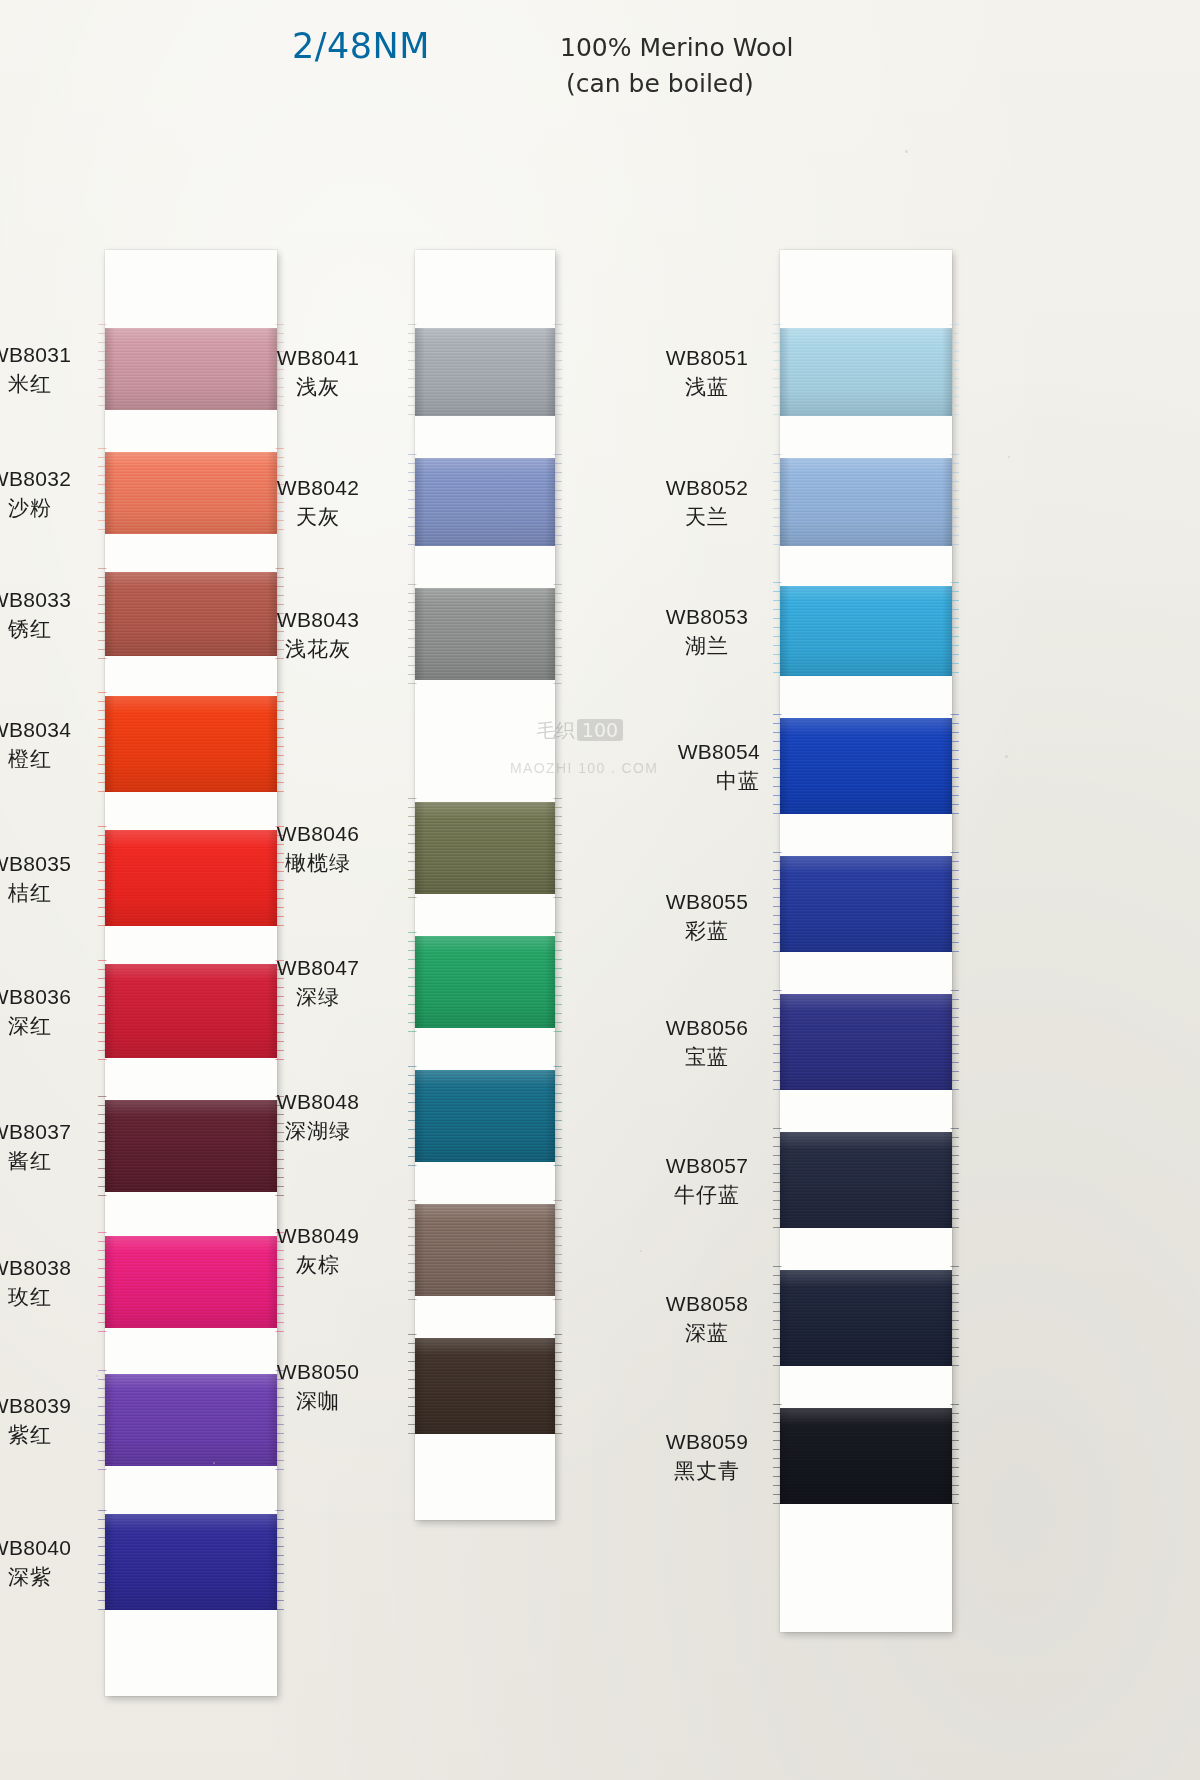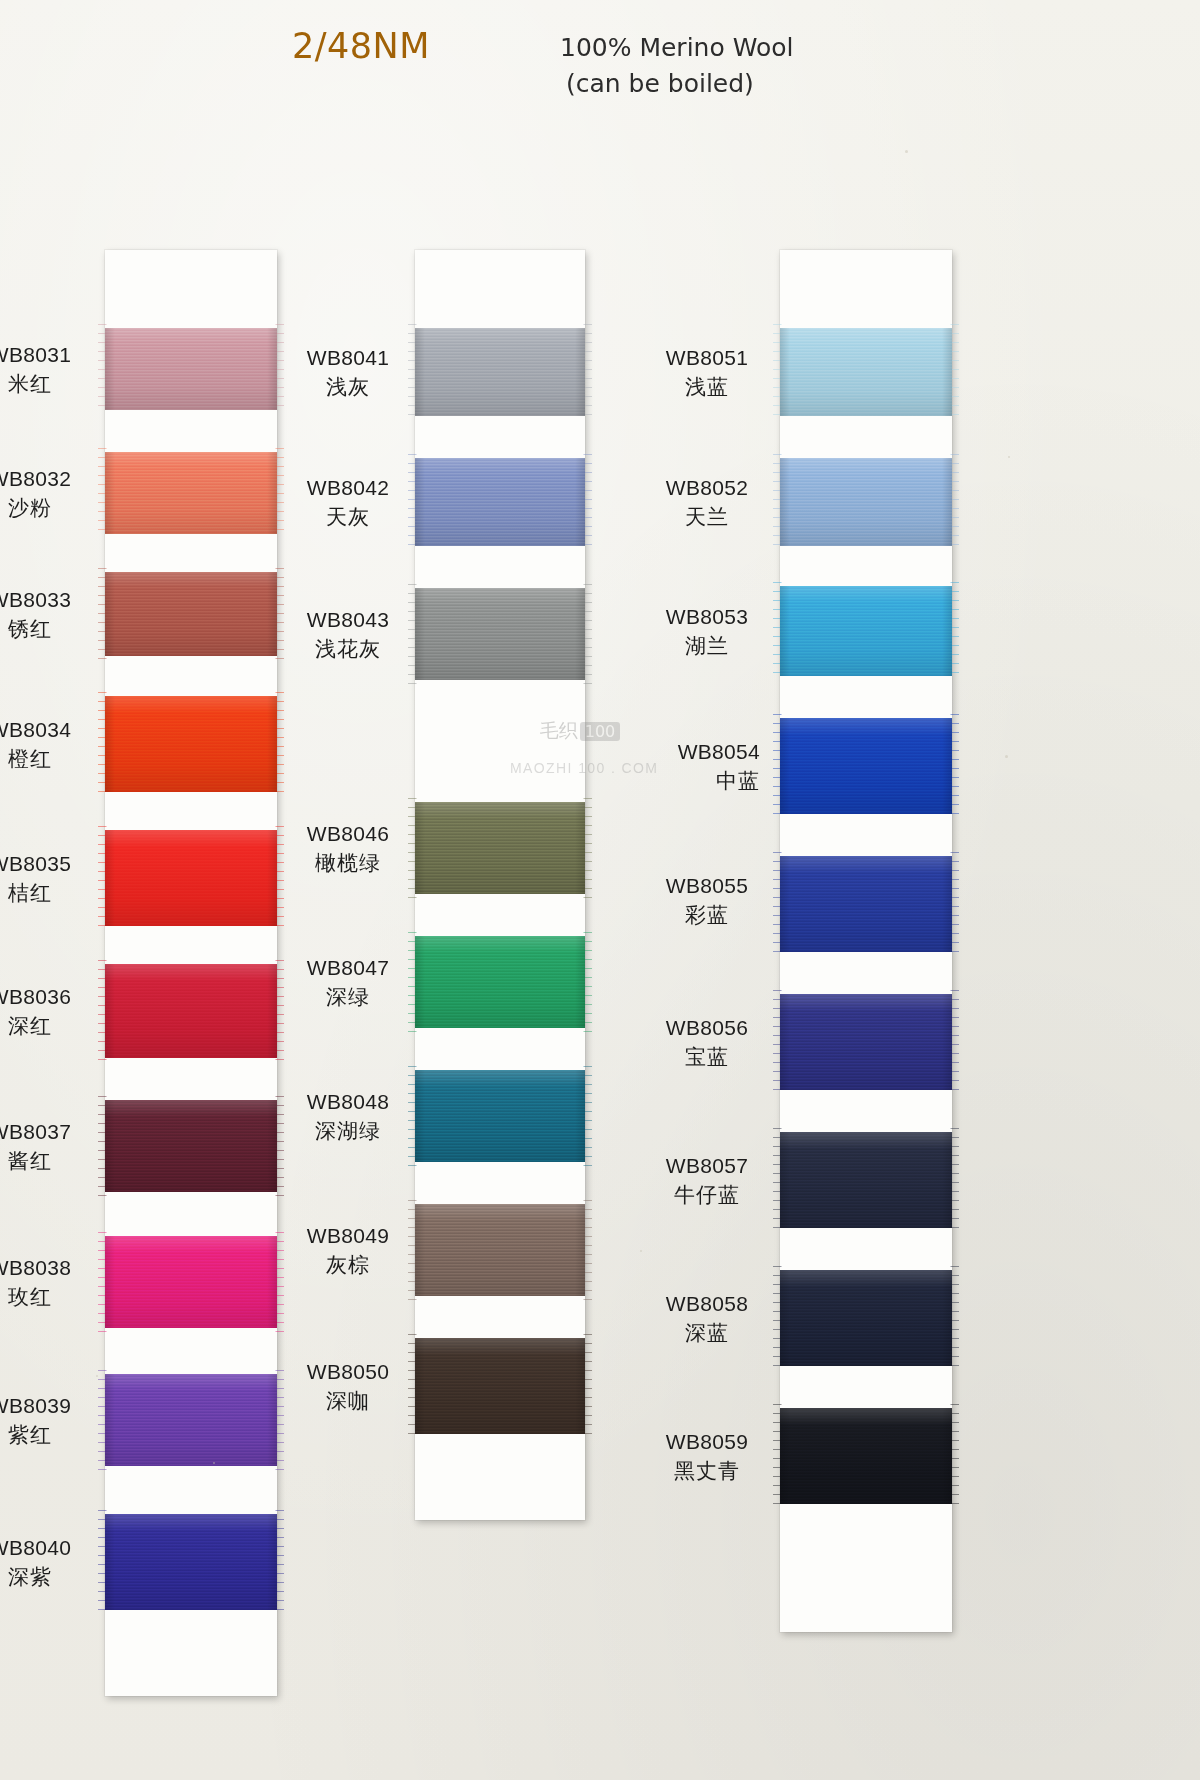--- a/index.html
+++ b/index.html
@@ -16,21 +16,21 @@
       radial-gradient(ellipse at 30% 20%, rgba(255,255,255,0.55), rgba(255,255,255,0) 60%),
       radial-gradient(ellipse at 85% 85%, rgba(0,0,0,0.05), rgba(0,0,0,0) 55%),
       linear-gradient(180deg,#f3f2ec 0%,#eeede6 45%,#eceae3 100%);
     pointer-events:none;
   }
   .header{
     position:absolute;top:0;left:0;width:1200px;height:120px;
   }
   .yarn-count{
     position:absolute;left:292px;top:26px;
-    font-size:35px;letter-spacing:0.5px;color:#a16207;
+    font-size:35px;letter-spacing:0.5px;color:#0369a1;
     font-family:"DejaVu Sans",sans-serif;
     font-weight:400;
   }
   .composition{
     position:absolute;left:560px;top:30px;
     font-size:25px;color:#2c2c2c;line-height:36px;
     font-family:"DejaVu Sans",sans-serif;
   }
   .composition div{white-space:nowrap;}
   .comp-line2{padding-left:6px;}
@@ -43,21 +43,21 @@
   .col-0{left:105px;}
   .col-1{left:415px;}
   .col-2{left:780px;}
 
   .card{
     position:relative;
     width:172px;
     background:#fdfdfb;
     box-shadow:2px 3px 7px rgba(0,0,0,0.22), 0 0 0 1px rgba(0,0,0,0.045);
   }
-  .col-1 .card{width:170px;}
+  .col-1 .card{width:140px;}
   .col-2 .card{width:172px;}
 
   .card-top{height:78px;background:#fdfdfb;}
   .card-bottom{height:86px;background:#fdfdfb;}
 
   .swatch-slot{position:relative;}
   .gap{background:#fdfdfb;}
 
   .swatch{
     position:relative;
@@ -125,21 +125,21 @@
     opacity:0.30;
     pointer-events:none;
     text-align:center;
   }
   .watermark .wm-top{
     font-family:"DejaVu Sans",sans-serif;
     font-size:19px;color:#6a6a6a;white-space:nowrap;
   }
   .watermark .wm-top .wm-badge{
     display:inline-block;background:#8a8a8a;color:#efefef;
-    padding:0 5px;border-radius:3px;font-size:16px;margin-left:2px;
+    padding:0 5px;border-radius:3px;font-size:19px;margin-left:2px;
   }
   .watermark .wm-sub{
     font-family:"Liberation Sans",sans-serif;
     font-size:14px;color:#8d8d8d;letter-spacing:1.4px;margin-top:16px;white-space:nowrap;
   }
   .speck{position:absolute;border-radius:50%;background:#c9c3b4;opacity:.5;}
 </style>
 </head>
 <body>
 
@@ -478,21 +478,21 @@
         </div>
         <div class="gap" style="height: 42px;"></div>
         <div class="swatch-slot">
           <div class="swatch" style="height: 96px; background: rgb(37, 58, 156); color: rgb(37, 58, 156);">
             <div class="fuzz"></div>
             <div class="threads"></div>
             <div class="sheen"></div>
             <div class="edgeL"></div>
             <div class="edgeR"></div>
           </div>
-          <div class="label label-left" style="top: 16px; right: 180px;">
+          <div class="label label-left" style="top: 32px; right: 180px;">
             <span class="code">WB8055</span>
             <span class="cname">彩蓝</span>
           </div>
         </div>
         <div class="gap" style="height: 42px;"></div>
         <div class="swatch-slot">
           <div class="swatch" style="height: 96px; background: rgb(46, 49, 131); color: rgb(46, 49, 131);">
             <div class="fuzz"></div>
             <div class="threads"></div>
             <div class="sheen"></div>

